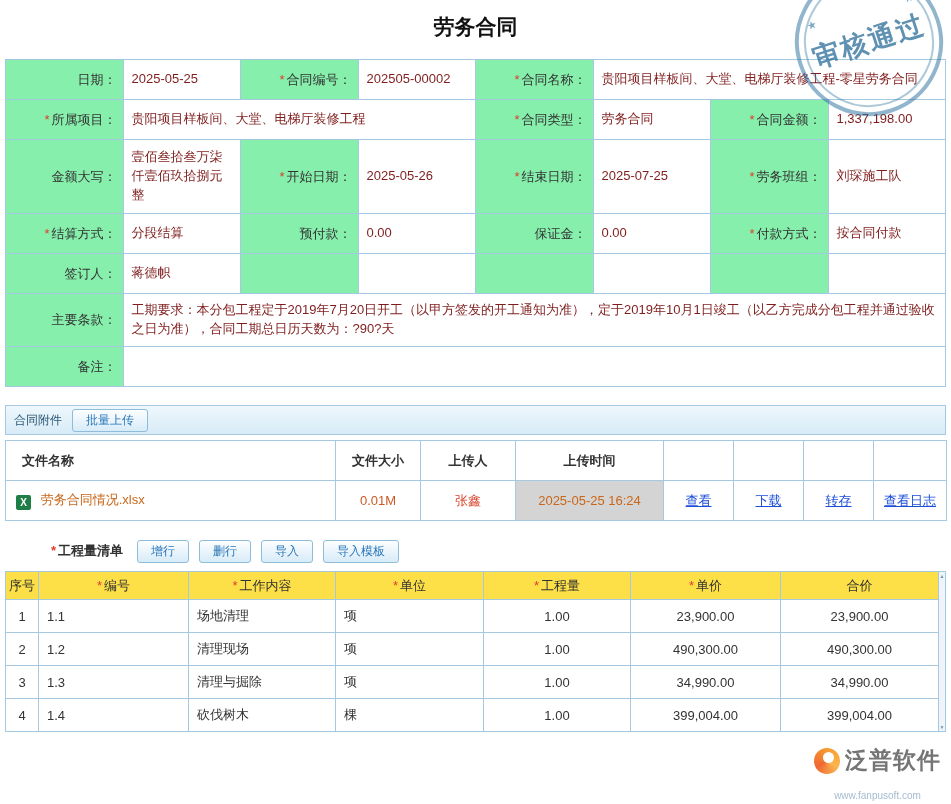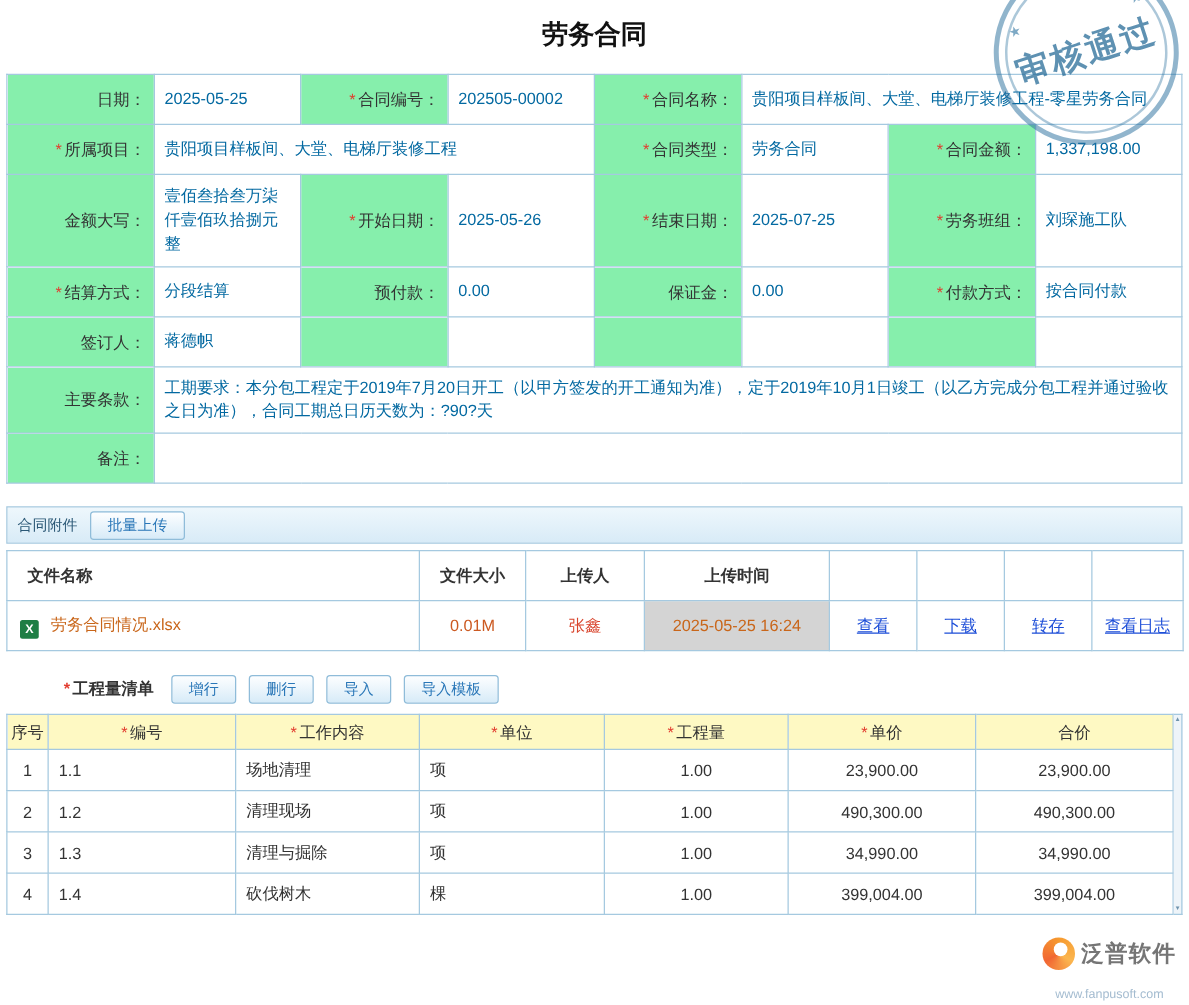--- a/index.html
+++ b/index.html
@@ -22,21 +22,21 @@
     margin-top: 8px;
   }
   .bar.attach-bar { margin-top: 18px; }
 
   table { border-collapse: collapse; table-layout: fixed; font-size: 13px; }
   td, th { border: 1px solid #a5c9e0; overflow: hidden; }
 
   
   .info { width: 941px; margin-top: 7px; }
   .info td.lbl { background:#86efac; text-align:right; padding: 4px 6px 4px 2px; color:#333; }
-  .info td.val { background:#fff; text-align:left; padding: 4px 8px; color:#0369a1; line-height:1.45;margin-left:11px; }
+  .info td.val { background:#fff; text-align:left; padding: 4px 8px; color:#7f1d1d; line-height:1.45;margin-left:11px; }
   .h40 { height: 40px; }
   .h74 { height: 74px; }
   .h53 { height: 53px; padding-left: 30px; }
   .req { color:#e23b2e; margin-right:2px; font-size:13px; }
 
   
   .btn {
     display:inline-flex; align-items:center; justify-content:center;
     padding: 3px 13px; height: 23px;
     font-size: 12px; color:#2a77b8;
@@ -60,21 +60,21 @@
   .osize { color:#cc5a22; }
   .uploader { color:#d9442c; }
   .time-cell { background:#d4d4d4 !important; color:#c9661a; }
   .alink { color:#1d4ed8; text-decoration: underline; cursor:pointer; }
 
   
   .boq-bar { display:flex; align-items:center; gap:10px; margin-top:15px; height:30px; padding:0 4px;margin-left:42px; }
   .boq-title { font-size:13px; font-weight:bold; color:#333; margin-right:4px; }
   .boq-wrap { display:flex; margin-top:5px; align-items:stretch; }
   .boq { width: 933px; }
-  .boq th { height: 28px; font-weight: normal; color:#333; background:#fef9c3; text-align:center; }
+  .boq th { height: 28px; font-weight: normal; color:#333; background:#fde047; text-align:center; }
   .boq td { height: 33px; background:#fff; }
   .c { text-align:center; }
   .l { text-align:left; padding-left:8px; }
   .vscroll {
     width: 8px; border:1px solid #a5c9e0; border-left:none;
     background:#eef4f9; display:flex; flex-direction:column;
     justify-content:space-between; align-items:center;
     font-size:5px; color:#6f93ad; padding:1px 0; cursor:pointer;
   }
 
@@ -99,21 +99,21 @@
   .fanpu-row { display:flex; align-items:center; gap:5px; justify-content:flex-end; }
   .fanpu-icon {
     width:26px; height:26px; border-radius:50%;
     background: conic-gradient(#f6921e, #fbb040, #f05a22, #f6921e);
     position:relative; flex:0 0 auto;
   }
   .fanpu-icon::before {
     content:""; position:absolute; width:11px; height:11px; border-radius:50%;
     background:#fff; top:4px; left:9px;
   }
-  .fanpu-name { font-size:18px; font-weight:bold; color:#6a6a6a; letter-spacing:1px; }
+  .fanpu-name { font-size:23px; font-weight:bold; color:#6a6a6a; letter-spacing:1px; }
   .fanpu-url { font-size:10px; color:#9cb6cc; margin-top:14px; }
 </style>
 </head>
 <body>
 
 <div class="page">
 
   <div class="page-title">劳务合同</div>
 
   <div class="stamp">

